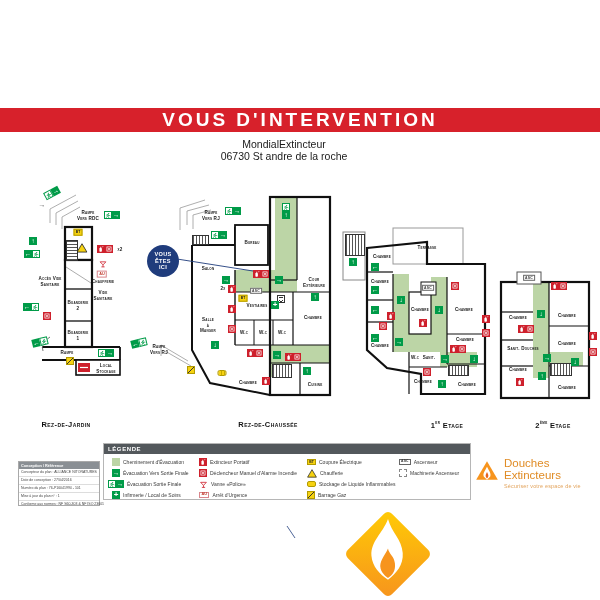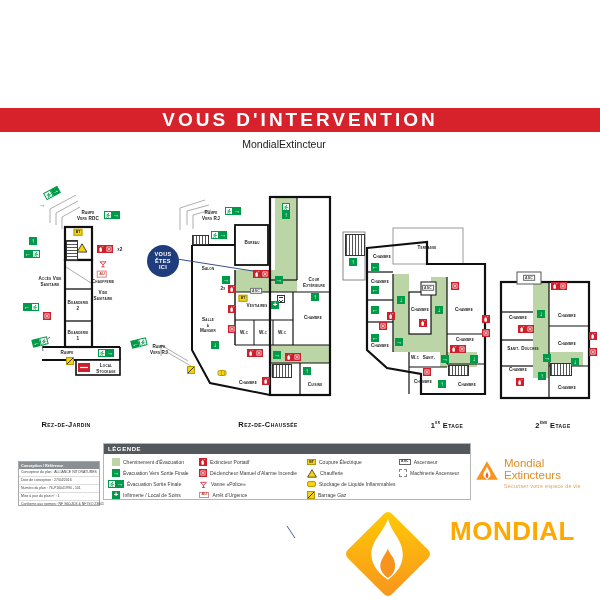--- a/index.html
+++ b/index.html
@@ -77,20 +77,21 @@
 </head>
 <body>
 
 <div class="page">
 
   <div class="abs banner">
     <span>VOUS D'INTERVENTION</span>
   </div>
   <div class="abs addr">
     <div>MondialExtincteur</div>
+    <div>06730 St andre de la roche</div>
   </div>
 
   <div class="floor" style="left:20px;top:185px;width:115px;height:205px">
     <svg class="walls" width="115" height="205" viewBox="0 0 115 205">
       <path d="M30,38 L30,24 L56,10 M36,40 L36,28 L58,16 M42,44 L42,32 L60,22" stroke="#999" stroke-width="0.8" fill="none"></path>
       <rect x="45" y="42" width="27" height="33" fill="#fff" stroke="#101010" stroke-width="2.2"></rect>
       <rect x="45" y="75" width="27" height="87" fill="#fff" stroke="#101010" stroke-width="2.2"></rect>
       <line x1="46" y1="82" x2="71" y2="98" stroke="#888" stroke-width="0.7"></line>
       <line x1="45" y1="104" x2="72" y2="104" stroke="#101010" stroke-width="1.3"></line>
       <line x1="45" y1="136" x2="72" y2="136" stroke="#101010" stroke-width="1.3"></line>
@@ -769,33 +770,32 @@
     <div class="ln" style="border-bottom:none">Conforme aux normes : NF S60-303 &amp; NF ISO 23601</div>
   </div>
 
   <div class="abs bsmall">
     <span><svg viewBox="0 0 24 24" width="26" height="26">
           <path d="M12 3 L22 20 L2 20 Z" fill="#F7941D"></path>
           <path d="M12 8 C10 12 8 14 9 17 L12 20 L15 17 C16 14 14 12 12 8 Z" fill="#fff"></path>
           <path d="M12 13 C11 15 10.3 16 11 17.6 L12 19 L13 17.6 C13.7 16 13 15 12 13 Z" fill="#E8611C"></path>
         </svg></span>
     <span style="display:flex;flex-direction:column">
-      <span class="nm">Mondial Extincteurs</span>
+      <span class="nm">Douches Extincteurs</span>
       <span class="tg">Sécuriser votre espace de vie</span>
     </span>
   </div>
 
   <div class="abs" style="left:342px;top:508px;width:92px;height:92px">
     <svg viewBox="0 0 100 100" width="92" height="92">
       <defs>
           <linearGradient id="gd" x1="0" y1="0" x2="1" y2="1">
         <stop offset="0" stop-color="#FFCB05"></stop>
             <stop offset="1" stop-color="#F7941D"></stop>
       </linearGradient>
         </defs>
       <rect x="16" y="16" width="68" height="68" rx="6" transform="rotate(45 50 50)" fill="url(#gd)"></rect>
       <path d="M50 12 C44 28 31 36 32 52 C33 64 41 72 50 78 C59 71 67 62 66 49 C65 34 54 27 50 12 Z" fill="#fff"></path>
       <path d="M50 44 C46 53 40 58 42 66 C43.5 72 50 76 50 76 C55 73 58.5 68 57.5 60 C56.5 52 51 50 50 44 Z" fill="#F7941D"></path>
     </svg>
   </div>
-  <div class="abs w1">MONDIAL</div>
 
 </div>
 
 </body></html>

